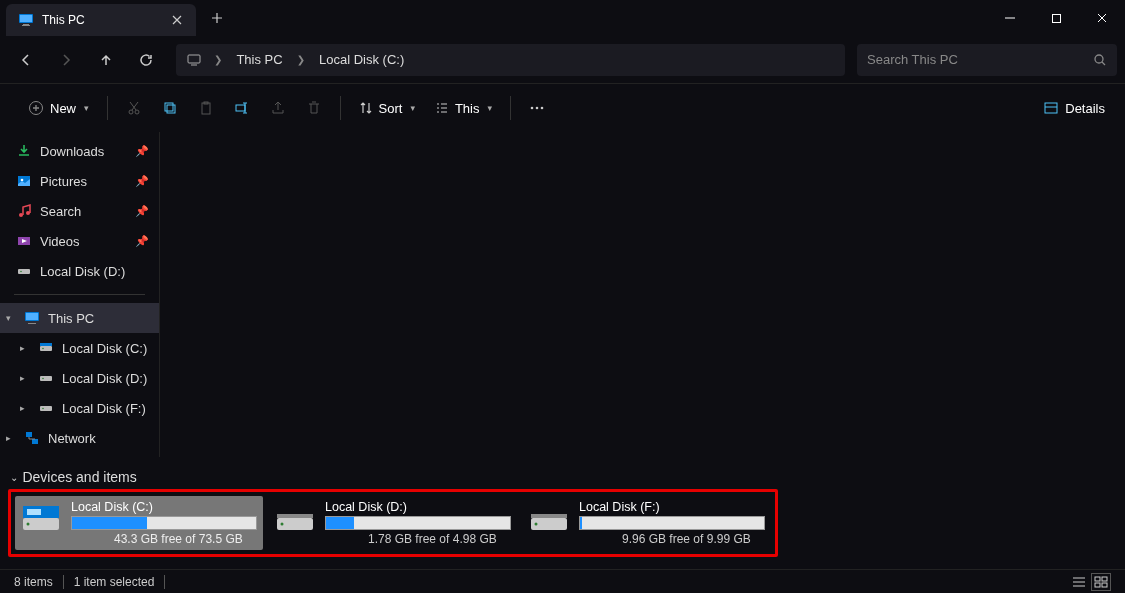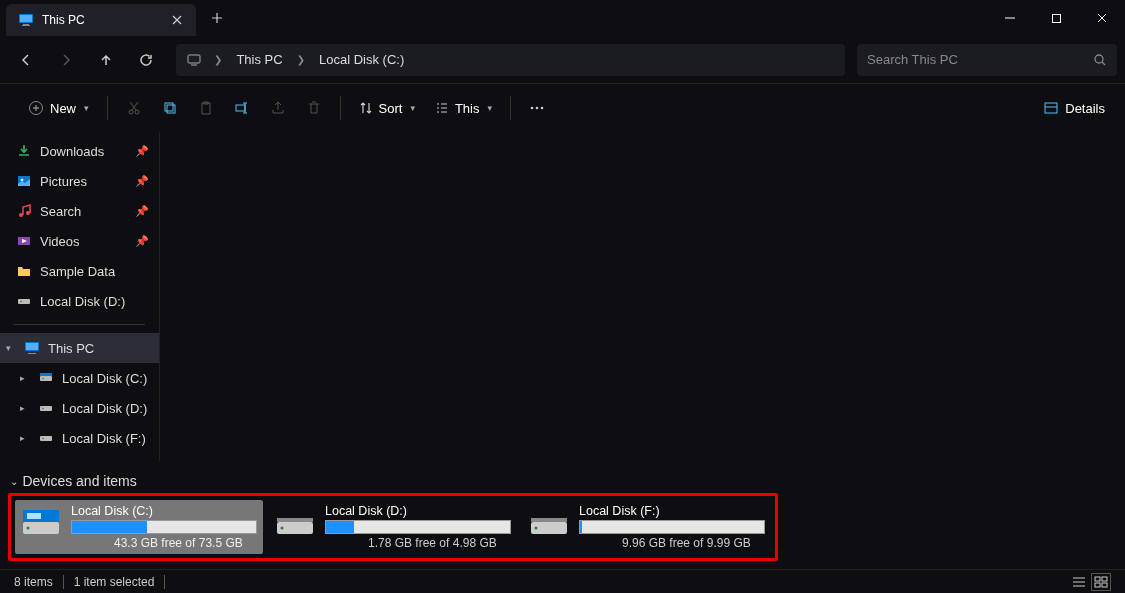--- a/index.html
+++ b/index.html
@@ -274,28 +274,20 @@
       </div>
     <div class="side-item">
         <span class="side-icon">
           <svg viewBox="0 0 16 16">
             <rect x="2" y="4" width="12" height="8" fill="#8e44ad"></rect>
             <path d="M6 6l5 2-5 2z" fill="#fff"></path>
           </svg>
         </span>
         <span>Videos</span>
         <span class="pin">📌</span>
-      </div>
-    <div class="side-item">
-        <span class="side-icon">
-          <svg viewBox="0 0 16 16">
-            <path d="M2 4h4l1 2h7v7H2z" fill="#ffcc4d"></path>
-          </svg>
-        </span>
-        <span>Sample Data</span>
       </div>
     <div class="side-item">
         <span class="side-icon">
           <svg viewBox="0 0 16 16">
             <rect x="2" y="6" width="12" height="5" rx="1" fill="#bbb"></rect>
             <circle cx="5" cy="8.5" r="0.8" fill="#2e7d32"></circle>
           </svg>
         </span>
         <span>Local Disk (D:)</span>
       </div>

